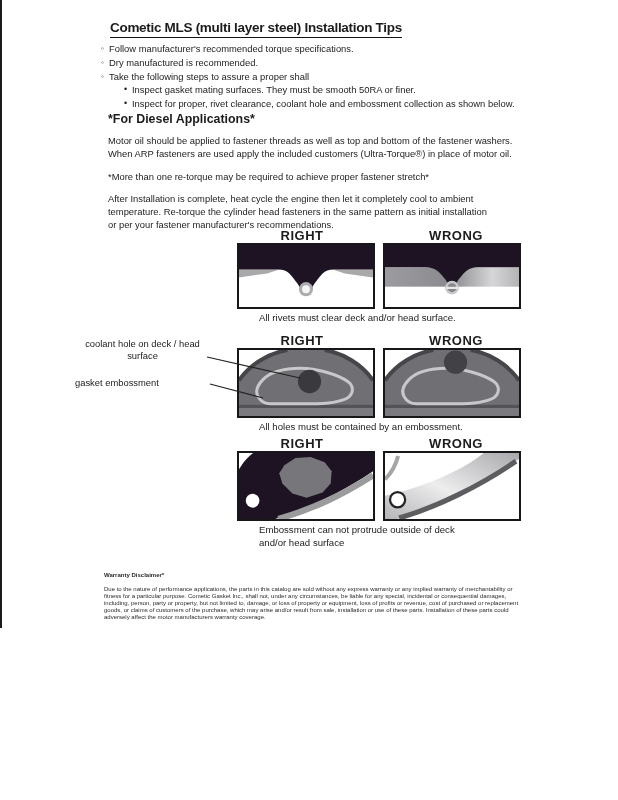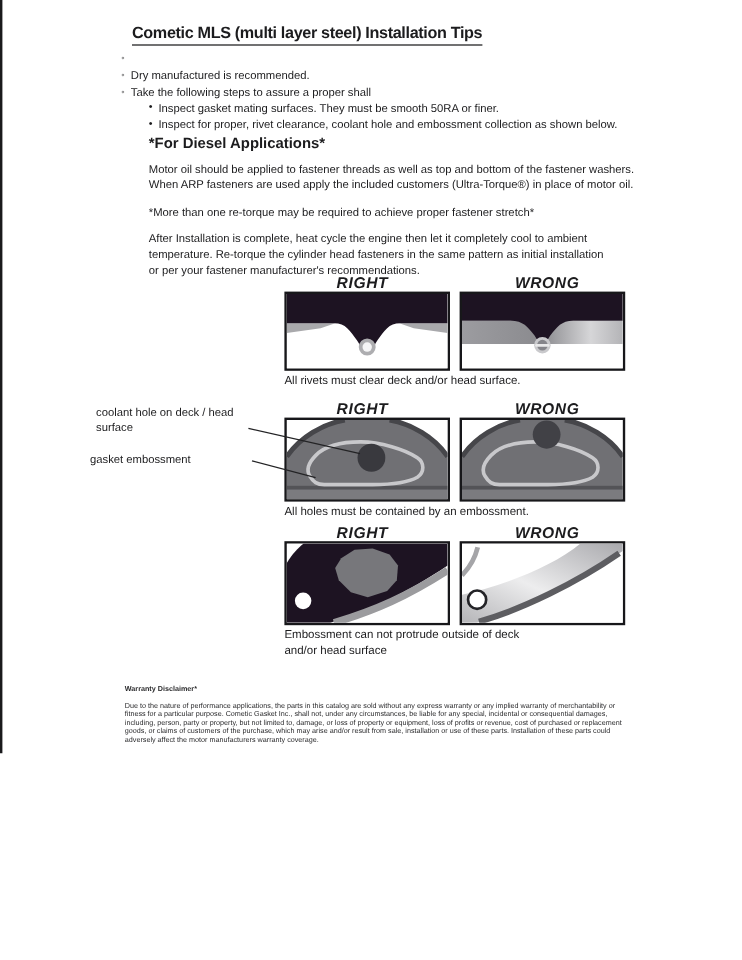--- a/index.html
+++ b/index.html
@@ -13,37 +13,37 @@
     position:absolute;left:110px;top:20px;font-size:13.5px;font-weight:bold;letter-spacing:-0.3px;
     border-bottom:1.6px solid #151517;padding-bottom:2px;white-space:nowrap;
   }
   
   #tips{position:absolute;left:101px;top:42px;width:470px;font-size:9.4px;line-height:13.8px;}
   .tip-row{display:flex;}
   .tip-marker{width:8px;flex:0 0 8px;font-size:8px;line-height:13.8px;}
   .tip-sub{margin-left:23px;}
   .tip-sub .tip-marker{font-size:9px;}
   
-  #diesel{position:absolute;left:108px;top:113px;width:445px;font-size:9.4px;line-height:13.2px;margin-left:16px;}
+  #diesel{position:absolute;left:108px;top:113px;width:445px;font-size:9.4px;line-height:13.2px;}
   #diesel-heading{font-size:12.4px;font-weight:bold;margin:0 0 8px 0;}
   .para{margin:0 0 9px 0;white-space:pre-line;}
   
   #diagrams{position:absolute;left:237px;top:228px;width:284px;}
-  .dg-headers{display:flex;gap:24px;height:15px;font-style:italic;}
+  .dg-headers{display:flex;gap:24px;height:15px;}
   .dg-header{width:138px;text-align:center;font-size:13px;font-weight:bold;letter-spacing:0.5px;}
   .dg-boxes{display:flex;gap:8px;}
   .dg-box{width:138px;border:2.5px solid #17171a;box-sizing:border-box;background:#fff;}
   .dg-box svg{display:block;width:100%;height:100%;}
-  .dg-caption{font-size:9.6px;line-height:12.5px;margin-top:3px;white-space:pre-line;}
+  .dg-caption{font-size:9.6px;line-height:12.5px;margin-top:3px;white-space:pre-line;margin-left:22px;}
   .dg-row1{margin-bottom:8px;}
   .dg-row2{margin-bottom:3px;}
   .dg-box.h66{height:66px;}
   .dg-box.h70{height:70px;}
   
-  #row2-labels{position:absolute;left:80px;top:338px;width:125px;text-align:left;
+  #row2-labels{position:absolute;left:80px;top:338px;width:125px;text-align:center;
     font-size:9.4px;line-height:11.8px;}
   #label-embossment{position:absolute;left:75px;top:377px;width:125px;text-align:left;
     font-size:9.4px;line-height:11.8px;}
   #leader-lines{position:absolute;left:0;top:0;width:618px;height:800px;pointer-events:none;}
   
   #legal{position:absolute;left:104px;top:572px;width:424px;font-size:6px;line-height:7.1px;color:#2b2b2d;}
   #legal-heading{font-weight:bold;margin:0 0 7px 0;}
   .legal-para{margin:0 0 7px 0;white-space:pre-line;}
   
   #page-number{position:absolute;left:376px;top:755px;font-size:12px;color:#0f766e;letter-spacing:0.3px;}
@@ -52,20 +52,21 @@
 <body>
 
 <div id="page">
   <div id="edge-line"></div>
 
   <div id="page-title">Cometic MLS (multi layer steel) Installation Tips</div>
 
   <div id="tips">
     <div class="tip-row">
       <span class="tip-marker">◦</span>
+      <span>Follow manufacturer's recommended torque specifications.</span>
     </div>
     <div class="tip-row">
       <span class="tip-marker">◦</span>
       <span>Dry manufactured is recommended.</span>
     </div>
     <div class="tip-row">
       <span class="tip-marker">◦</span>
       <span>Take the following steps to assure a proper shall</span>
     </div>
     <div class="tip-row tip-sub">

